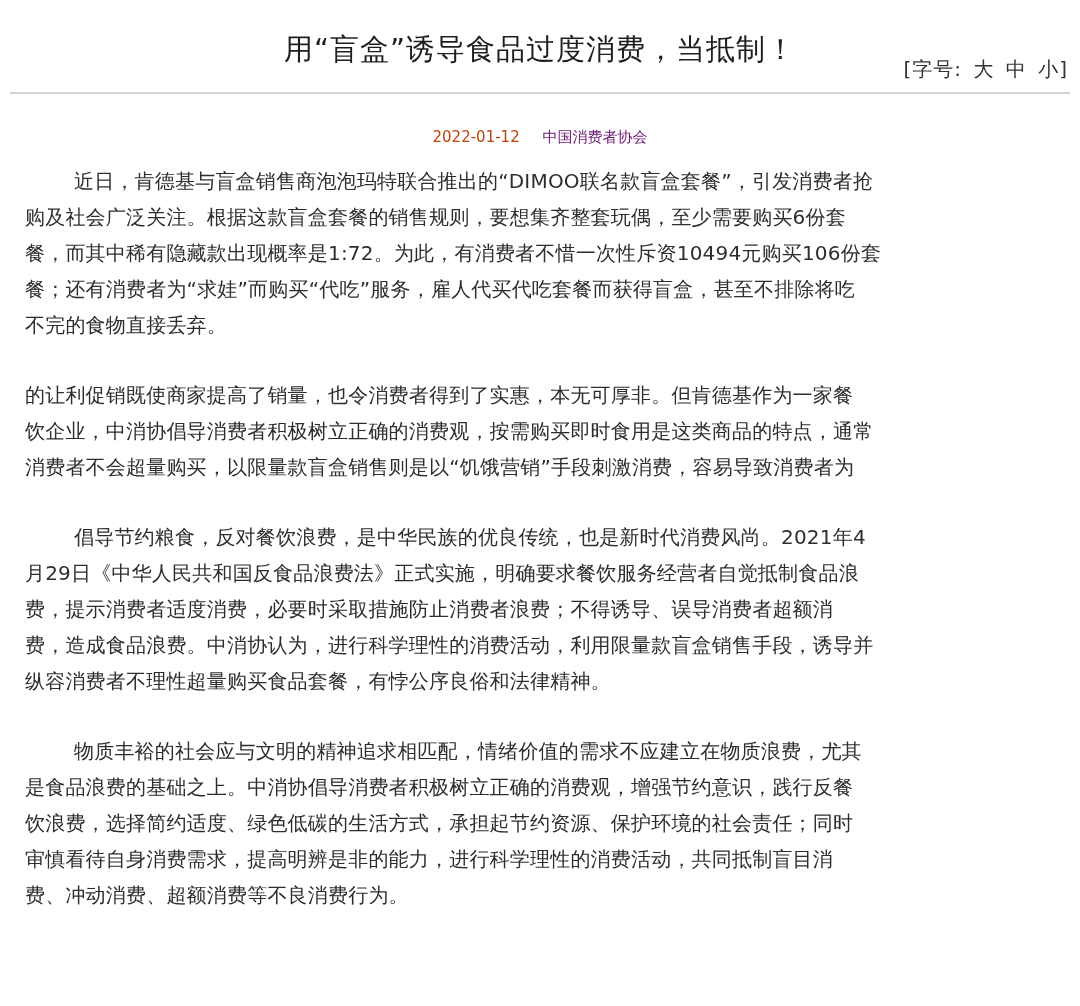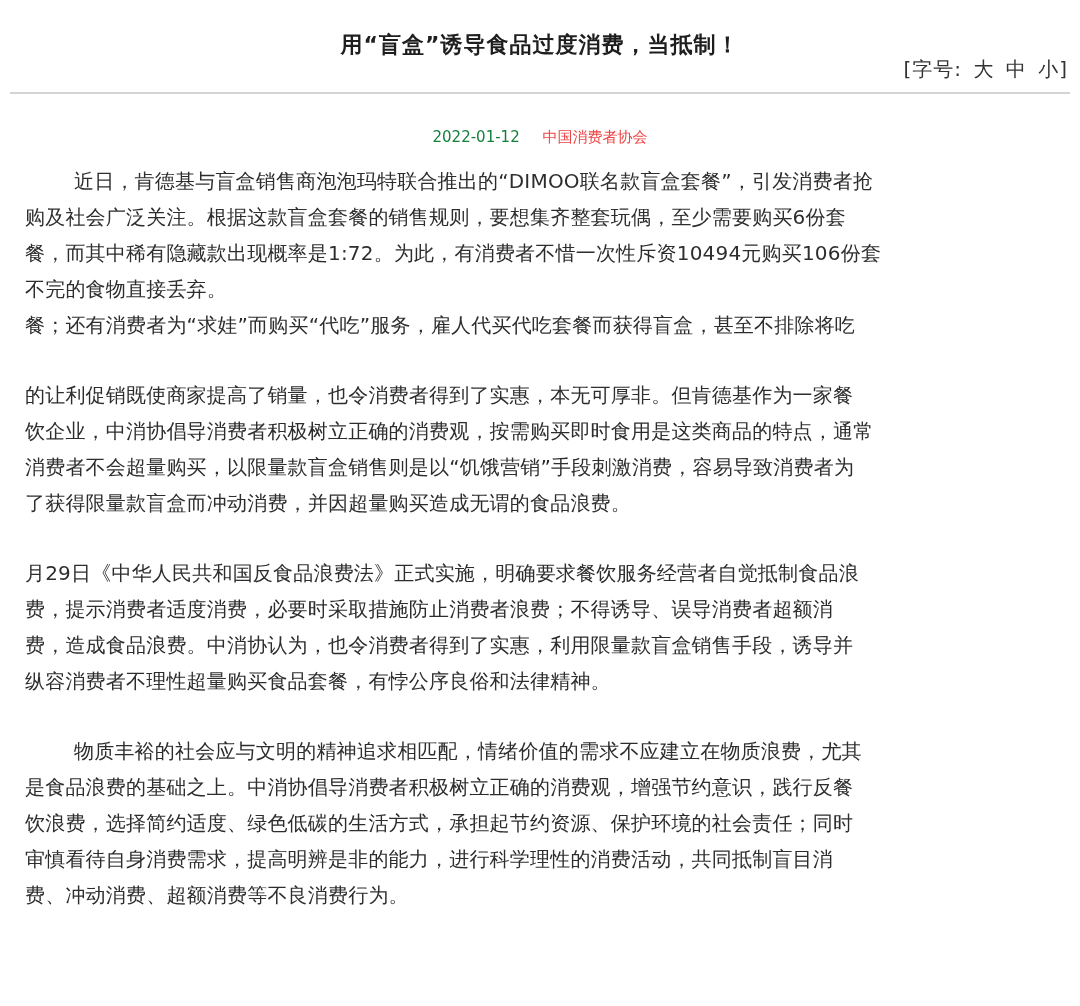--- a/index.html
+++ b/index.html
@@ -14,22 +14,22 @@
       position: relative;
       font-family: "DejaVu Sans", "Liberation Sans", sans-serif;
       color: #2b2b2b;
     }
     .title {
       position: absolute;
       top: 10px;
       left: 0;
       width: 1080px;
       text-align: center;
-      font-size: 22px;
-      font-weight: bold;
+      font-size: 29px;
+      font-weight: normal;
       color: #1e1e1e;
       letter-spacing: 1px;
       line-height: 40px;
     }
     .fontsize {
       position: absolute;
       top: 57px;
       right: 12px;
       font-size: 20px;
       color: #333333;
@@ -51,25 +51,25 @@
     .meta {
       position: absolute;
       top: 126px;
       left: 0;
       width: 1080px;
       text-align: center;
       font-size: 15px;
       line-height: 22px;
     }
     .meta .date {
-      color: #15803d;
+      color: #c2410c;
       margin-right: 18px;
     }
     .meta .source {
-      color: #ef4444;
+      color: #701a75;
     }
     .article {
       position: absolute;
       top: 163px;
       left: 25px;
       width: 1030px;
     }
     .para {
       font-size: 20px;
       line-height: 36px;
@@ -102,33 +102,33 @@
 <div class="meta">
   <span class="date">2022-01-12</span>
   <span class="source">中国消费者协会</span>
 </div>
 
 <div class="article">
   <p class="para">
     <span class="line first">近日，肯德基与盲盒销售商泡泡玛特联合推出的“DIMOO联名款盲盒套餐”，引发消费者抢</span>
     <span class="line">购及社会广泛关注。根据这款盲盒套餐的销售规则，要想集齐整套玩偶，至少需要购买6份套</span>
     <span class="line">餐，而其中稀有隐藏款出现概率是1:72。为此，有消费者不惜一次性斥资10494元购买106份套</span>
+    <span class="line">餐；还有消费者为“求娃”而购买“代吃”服务，雇人代买代吃套餐而获得盲盒，甚至不排除将吃</span>
     <span class="line">不完的食物直接丢弃。</span>
-    <span class="line">餐；还有消费者为“求娃”而购买“代吃”服务，雇人代买代吃套餐而获得盲盒，甚至不排除将吃</span>
   </p>
   <p class="para">
     <span class="line">的让利促销既使商家提高了销量，也令消费者得到了实惠，本无可厚非。但肯德基作为一家餐</span>
     <span class="line">饮企业，中消协倡导消费者积极树立正确的消费观，按需购买即时食用是这类商品的特点，通常</span>
     <span class="line">消费者不会超量购买，以限量款盲盒销售则是以“饥饿营销”手段刺激消费，容易导致消费者为</span>
-    <span class="line">了获得限量款盲盒而冲动消费，并因超量购买造成无谓的食品浪费。</span>
   </p>
   <p class="para">
+    <span class="line first">倡导节约粮食，反对餐饮浪费，是中华民族的优良传统，也是新时代消费风尚。2021年4</span>
     <span class="line">月29日《中华人民共和国反食品浪费法》正式实施，明确要求餐饮服务经营者自觉抵制食品浪</span>
     <span class="line">费，提示消费者适度消费，必要时采取措施防止消费者浪费；不得诱导、误导消费者超额消</span>
-    <span class="line">费，造成食品浪费。中消协认为，也令消费者得到了实惠，利用限量款盲盒销售手段，诱导并</span>
+    <span class="line">费，造成食品浪费。中消协认为，进行科学理性的消费活动，利用限量款盲盒销售手段，诱导并</span>
     <span class="line">纵容消费者不理性超量购买食品套餐，有悖公序良俗和法律精神。</span>
   </p>
   <p class="para">
     <span class="line first">物质丰裕的社会应与文明的精神追求相匹配，情绪价值的需求不应建立在物质浪费，尤其</span>
     <span class="line">是食品浪费的基础之上。中消协倡导消费者积极树立正确的消费观，增强节约意识，践行反餐</span>
     <span class="line">饮浪费，选择简约适度、绿色低碳的生活方式，承担起节约资源、保护环境的社会责任；同时</span>
     <span class="line">审慎看待自身消费需求，提高明辨是非的能力，进行科学理性的消费活动，共同抵制盲目消</span>
     <span class="line">费、冲动消费、超额消费等不良消费行为。</span>
   </p>
 </div>

